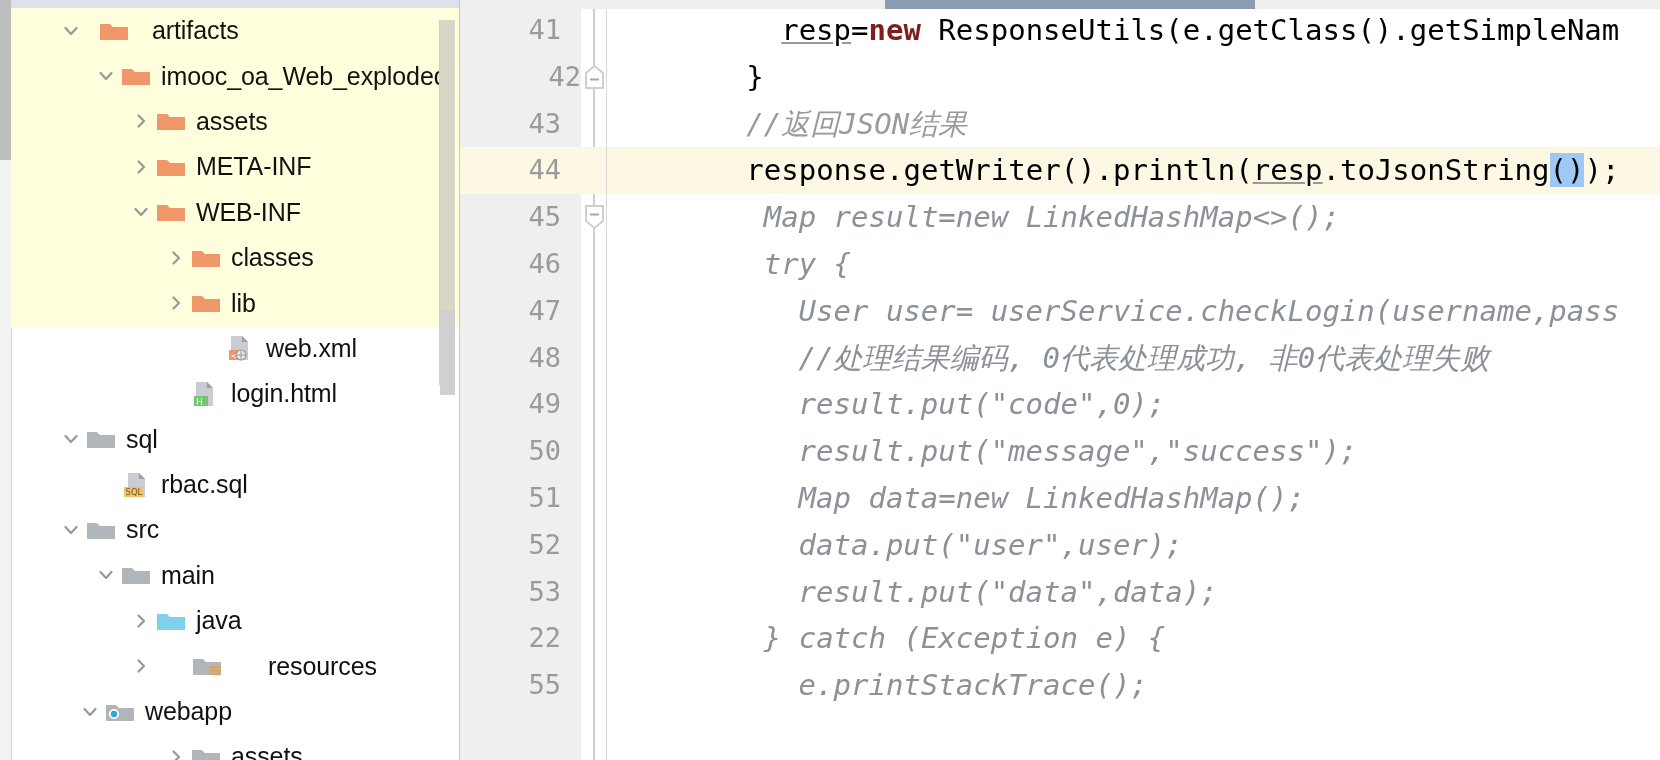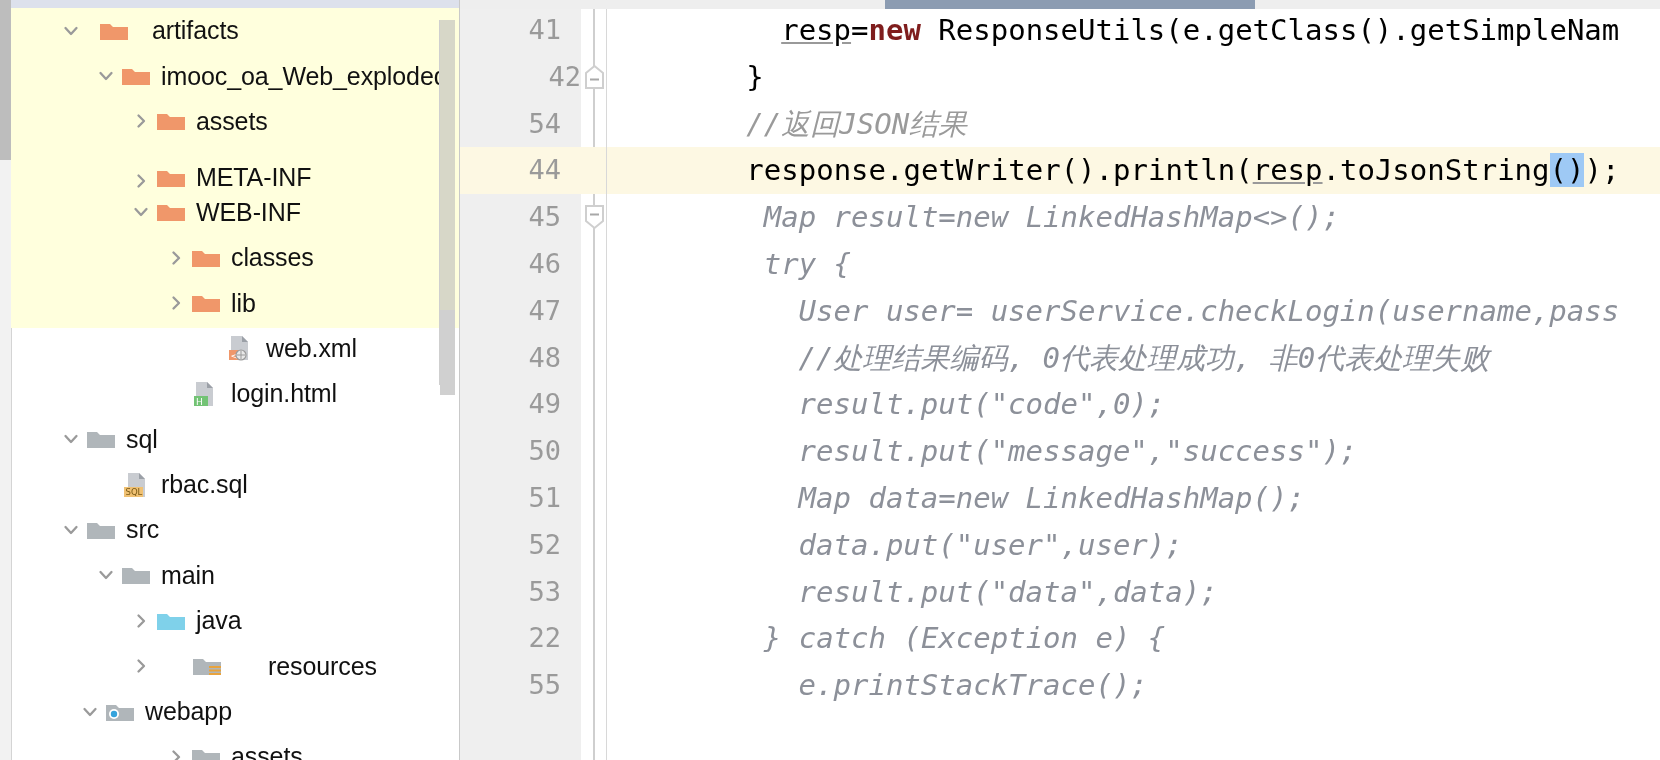--- a/index.html
+++ b/index.html
@@ -257,21 +257,21 @@
               <path d="M6.5 3.5 L12 9 L6.5 14.5" fill="none" stroke="#9a9a9a" stroke-width="2.3" stroke-linecap="round" stroke-linejoin="round"></path>
             </svg>
           </span>
           <span class="ico">
             <svg width="30" height="24" viewBox="0 0 30 24">
               <path d="M1 5 h10 l3 3 h15 v13 h-28 z" fill="#f0976a"></path>
             </svg>
           </span>
           <span class="label">assets</span>
         </div>
-        <div class="row" style="padding-left: 115px; align-items: flex-end;">
+        <div class="row" style="padding-left: 115px;">
           <span class="arrow">
             <svg width="18" height="18" viewBox="0 0 18 18">
               <path d="M6.5 3.5 L12 9 L6.5 14.5" fill="none" stroke="#9a9a9a" stroke-width="2.3" stroke-linecap="round" stroke-linejoin="round"></path>
             </svg>
           </span>
           <span class="ico">
             <svg width="30" height="24" viewBox="0 0 30 24">
               <path d="M1 5 h10 l3 3 h15 v13 h-28 z" fill="#f0976a"></path>
             </svg>
           </span>
@@ -462,21 +462,21 @@
       <div class="h-scroll-thumb"></div>
     </div>
     <div class="gutter" id="gutter">
         <div class="ln-row" style="top: -2px;">
           <span class="ln">41</span>
         </div>
         <div class="ln-row" style="top: 44.8px; padding-left: 20px;">
           <span class="ln">42</span>
         </div>
         <div class="ln-row" style="top: 91.6px;">
-          <span class="ln">54</span>
+          <span class="ln">43</span>
         </div>
         <div class="ln-row current" style="top: 138.4px;">
           <span class="ln">44</span>
         </div>
         <div class="ln-row" style="top: 185.2px;">
           <span class="ln">45</span>
         </div>
         <div class="ln-row" style="top: 232px;">
           <span class="ln">46</span>
         </div>

